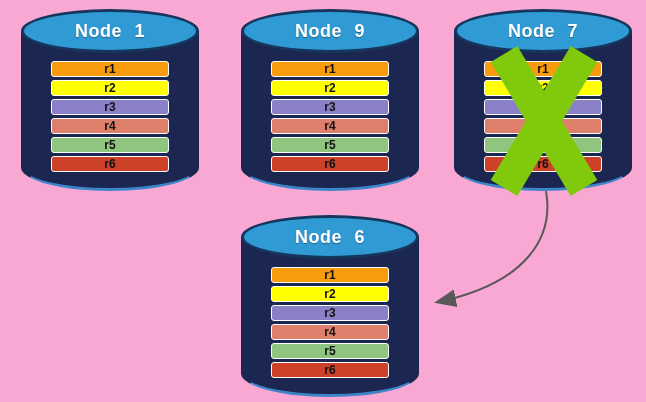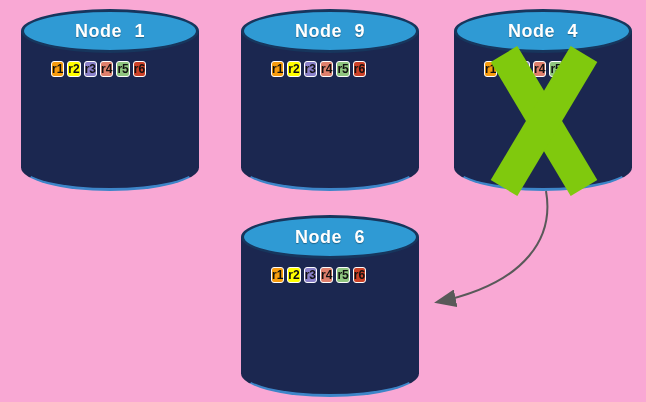--- a/index.html
+++ b/index.html
@@ -24,21 +24,21 @@
     display:flex; align-items:center; justify-content:center;
     z-index:2;
   }
   .title {
     color:var(--title-text,#FFFFFF); font-weight:bold; font-size:18px;
     letter-spacing:0.5px; word-spacing:7px;
     text-shadow:0 1px 1px rgba(0,0,0,0.35);
   }
   .bars {
     position:absolute; left:30px; right:30px; top:52px;
-    display:flex; flex-direction:row; gap:3px; z-index:3;
+    display:flex; flex-direction:column; gap:3px; z-index:3;
   }
   .bar {
     height:16px; line-height:15px; text-align:center;
     font-size:12px; font-weight:bold; color:var(--bar-text,#111111);
     border:1px solid #FDFDFD; border-radius:3px;
     box-sizing:border-box;
   }
   .fail-x {
     position:absolute; left:36px; top:38px; z-index:5;
     overflow:visible;
@@ -88,21 +88,21 @@
         <div class="bar" style="background: rgb(138, 128, 200);">r3</div>
         <div class="bar" style="background: rgb(222, 127, 108);">r4</div>
         <div class="bar" style="background: rgb(143, 197, 127);">r5</div>
         <div class="bar" style="background: rgb(204, 65, 39);">r6</div>
       </div>
   </div>
 
   <div class="node" style="left:454px; top:9px;">
     <div class="cyl-body"></div>
     <div class="cyl-top">
-      <span class="title">Node 4</span>
+      <span class="title">Node 7</span>
     </div>
     <div class="bars">
         <div class="bar" style="background: rgb(248, 156, 14);">r1</div>
         <div class="bar" style="background: rgb(255, 255, 0);">r2</div>
         <div class="bar" style="background: rgb(138, 128, 200);">r3</div>
         <div class="bar" style="background: rgb(222, 127, 108);">r4</div>
         <div class="bar" style="background: rgb(143, 197, 127);">r5</div>
         <div class="bar" style="background: rgb(204, 65, 39);">r6</div>
       </div>
     <svg class="fail-x" width="108" height="148" viewBox="0 0 108 148" xmlns="http://www.w3.org/2000/svg">

